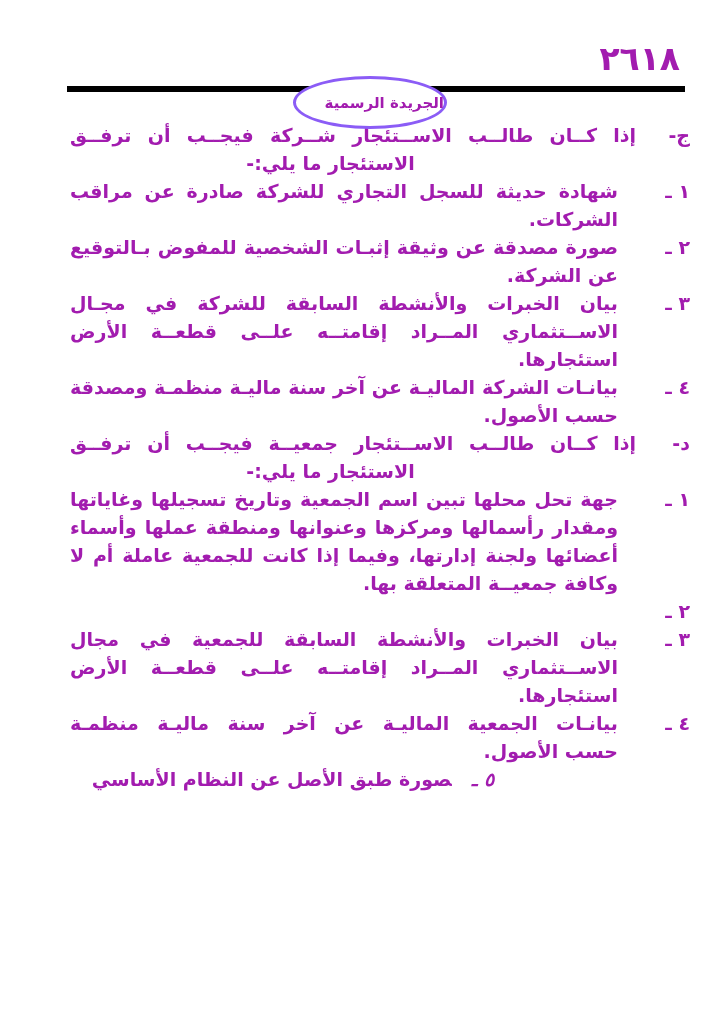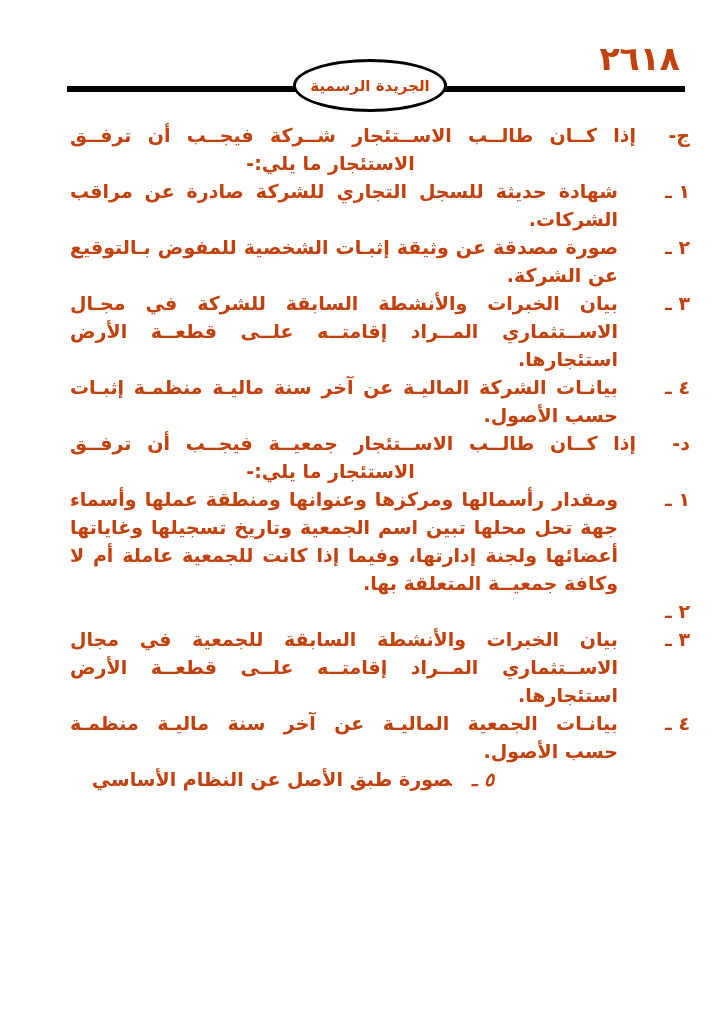--- a/index.html
+++ b/index.html
@@ -5,37 +5,37 @@
   html,body { margin:0; padding:0; background:#777; }
   .page {
     position: relative;
     width: 723px; height: 1024px;
     margin: 0 auto;
     background: #ffffff;
     overflow: hidden;
     direction: rtl;
     font-family: "DejaVu Sans", sans-serif;
     font-weight: 700;
-    color: #c2410c;
+    color: #a21caf;
   }
   
   .page-number {
     position: absolute; top: 42px; right: 43px;
     font-size: 33px; line-height: 1; letter-spacing: 1px;
   }
   .rule {
     position: absolute; top: 86px; left: 67px;
     width: 618px; height: 6px; background: #000;
   }
   .oval {
-    position: absolute; top: 59px; left: 293px;
+    position: absolute; top: 76px; left: 293px;
     width: 154px; height: 53px;
-    background: #fff; border: 3px solid #000000; border-radius: 50%;
+    background: #fff; border: 3px solid #8b5cf6; border-radius: 50%;
     box-sizing: border-box;
-    display: flex; align-items: center; justify-content: center;
+    display: flex; align-items: center; justify-content: flex-start;
     font-size: 15px; z-index: 2;
   }
   
   .content {
     position: absolute; top: 121px; right: 33px;
     width: 620px;
     font-size: 19px; line-height: 28px;
   }
   .block { display: flex; }
   .block > .marker { flex: none; text-align: right; }
@@ -91,38 +91,38 @@
       <div class="lines">
         <div class="line just">بيان الخبرات والأنشطة السابقة للشركة في مجـال المشروع</div>
         <div class="line just">الاســتثماري المــراد إقامتــه علــى قطعــة الأرض المطلــوب</div>
         <div class="line center-last">استئجارها.</div>
       </div>
     </div>
 
     <div class="block item">
       <div class="marker">٤ ـ</div>
       <div class="lines">
-        <div class="line just">بيانـات الشركة الماليـة عن آخر سنة ماليـة منظمـة إثبـات</div>
+        <div class="line just">بيانـات الشركة الماليـة عن آخر سنة ماليـة منظمـة ومصدقة</div>
         <div class="line center-last">حسب الأصول.</div>
       </div>
     </div>
 
     <div class="block para">
       <div class="marker">د-</div>
       <div class="lines">
         <div class="line just">إذا كــان طالــب الاســتئجار جمعيــة فيجــب أن ترفــق بطلــب</div>
         <div class="line indent">الاستئجار ما يلي:-</div>
       </div>
     </div>
 
     <div class="block item">
       <div class="marker">١ ـ</div>
       <div class="lines">
+        <div class="line just">جهة تحل محلها تبين اسم الجمعية وتاريخ تسجيلها وغاياتها</div>
         <div class="line just">ومقدار رأسمالها ومركزها وعنوانها ومنطقة عملها وأسماء</div>
-        <div class="line just">جهة تحل محلها تبين اسم الجمعية وتاريخ تسجيلها وغاياتها</div>
         <div class="line just">أعضائها ولجنة إدارتها، وفيما إذا كانت للجمعية عاملة أم لا</div>
         <div class="line center-last">وكافة جمعيــة المتعلقة بها.</div>
       </div>
     </div>
 
     <div class="block item">
       <div class="marker">٢ ـ</div>
     </div>
 
     <div class="block item">

